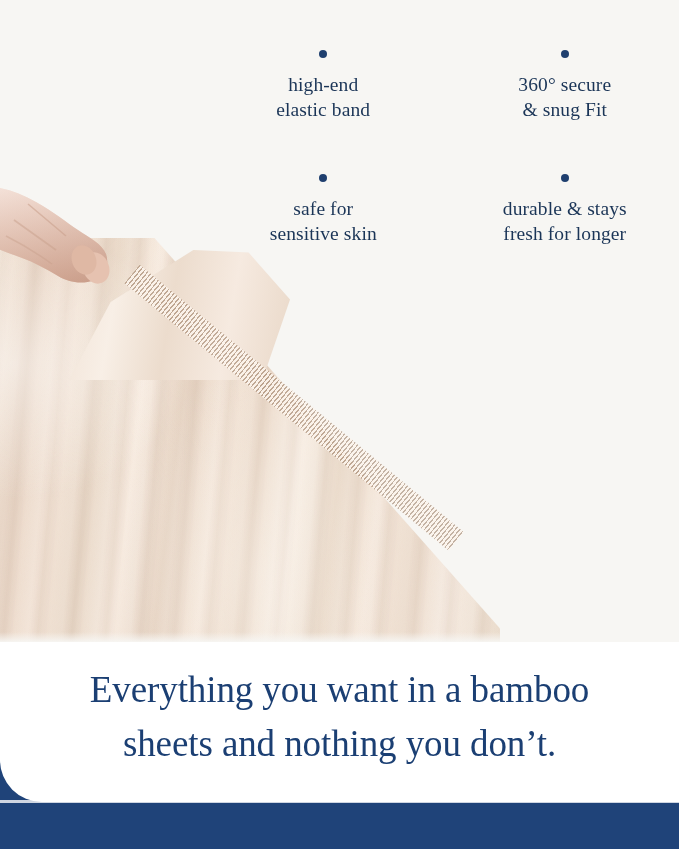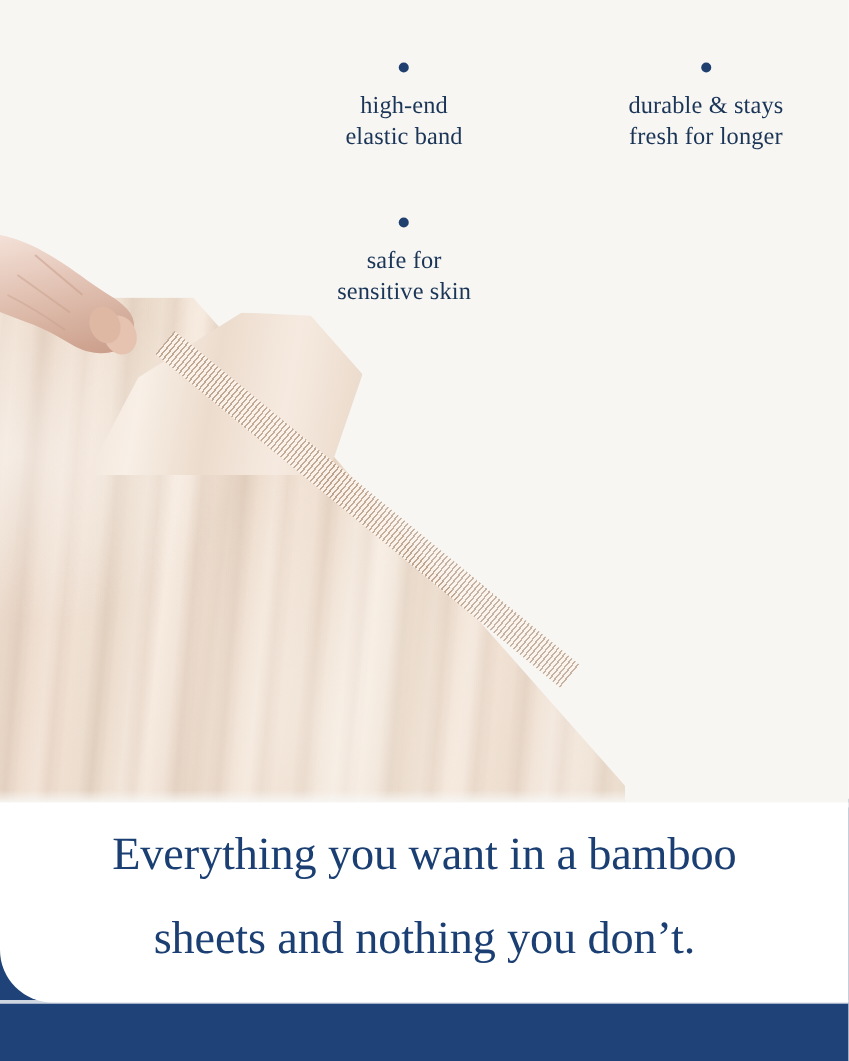--- a/index.html
+++ b/index.html
@@ -223,21 +223,21 @@
     border-bottom-left-radius: 42px;
     display: flex;
     align-items: center;
     justify-content: center;
     z-index: 3;
   }
 
   #headline {
     color: #1b3f73;
     font-size: 37px;
-    line-height: 67px;
+    line-height: 54px;
     text-align: center;
     letter-spacing: -0.1px;
     width: 660px;
     padding: 0 8px 10px 8px;
     white-space: pre-line;
   }
 
   
   #separator {
     position: absolute;
@@ -300,33 +300,38 @@
 
   <div id="features">
 
     <div class="feature">
       <span class="dot"></span>
       <span class="flabel">high-end
 elastic band</span>
     </div>
 
 
+    <div class="feature">
+      <span class="dot"></span>
+      <span class="flabel">360°  secure
+&amp; snug Fit</span>
+    </div>
+
+    <div class="feature">
+      <span class="dot"></span>
+      <span class="flabel">safe for
+sensitive skin</span>
+    </div>
 
     <div class="feature">
       <span class="dot"></span>
       <span class="flabel">durable &amp; stays
 fresh for longer</span>
     </div>
 
-    <div class="feature">
-      <span class="dot"></span>
-      <span class="flabel">safe for
-sensitive skin</span>
-    </div>
-
 
   </div>
 
   <div id="headline-panel">
     <div id="headline">Everything you want in a bamboo
 sheets and nothing you don’t.</div>
   </div>
 
   <div id="separator"></div>
 

